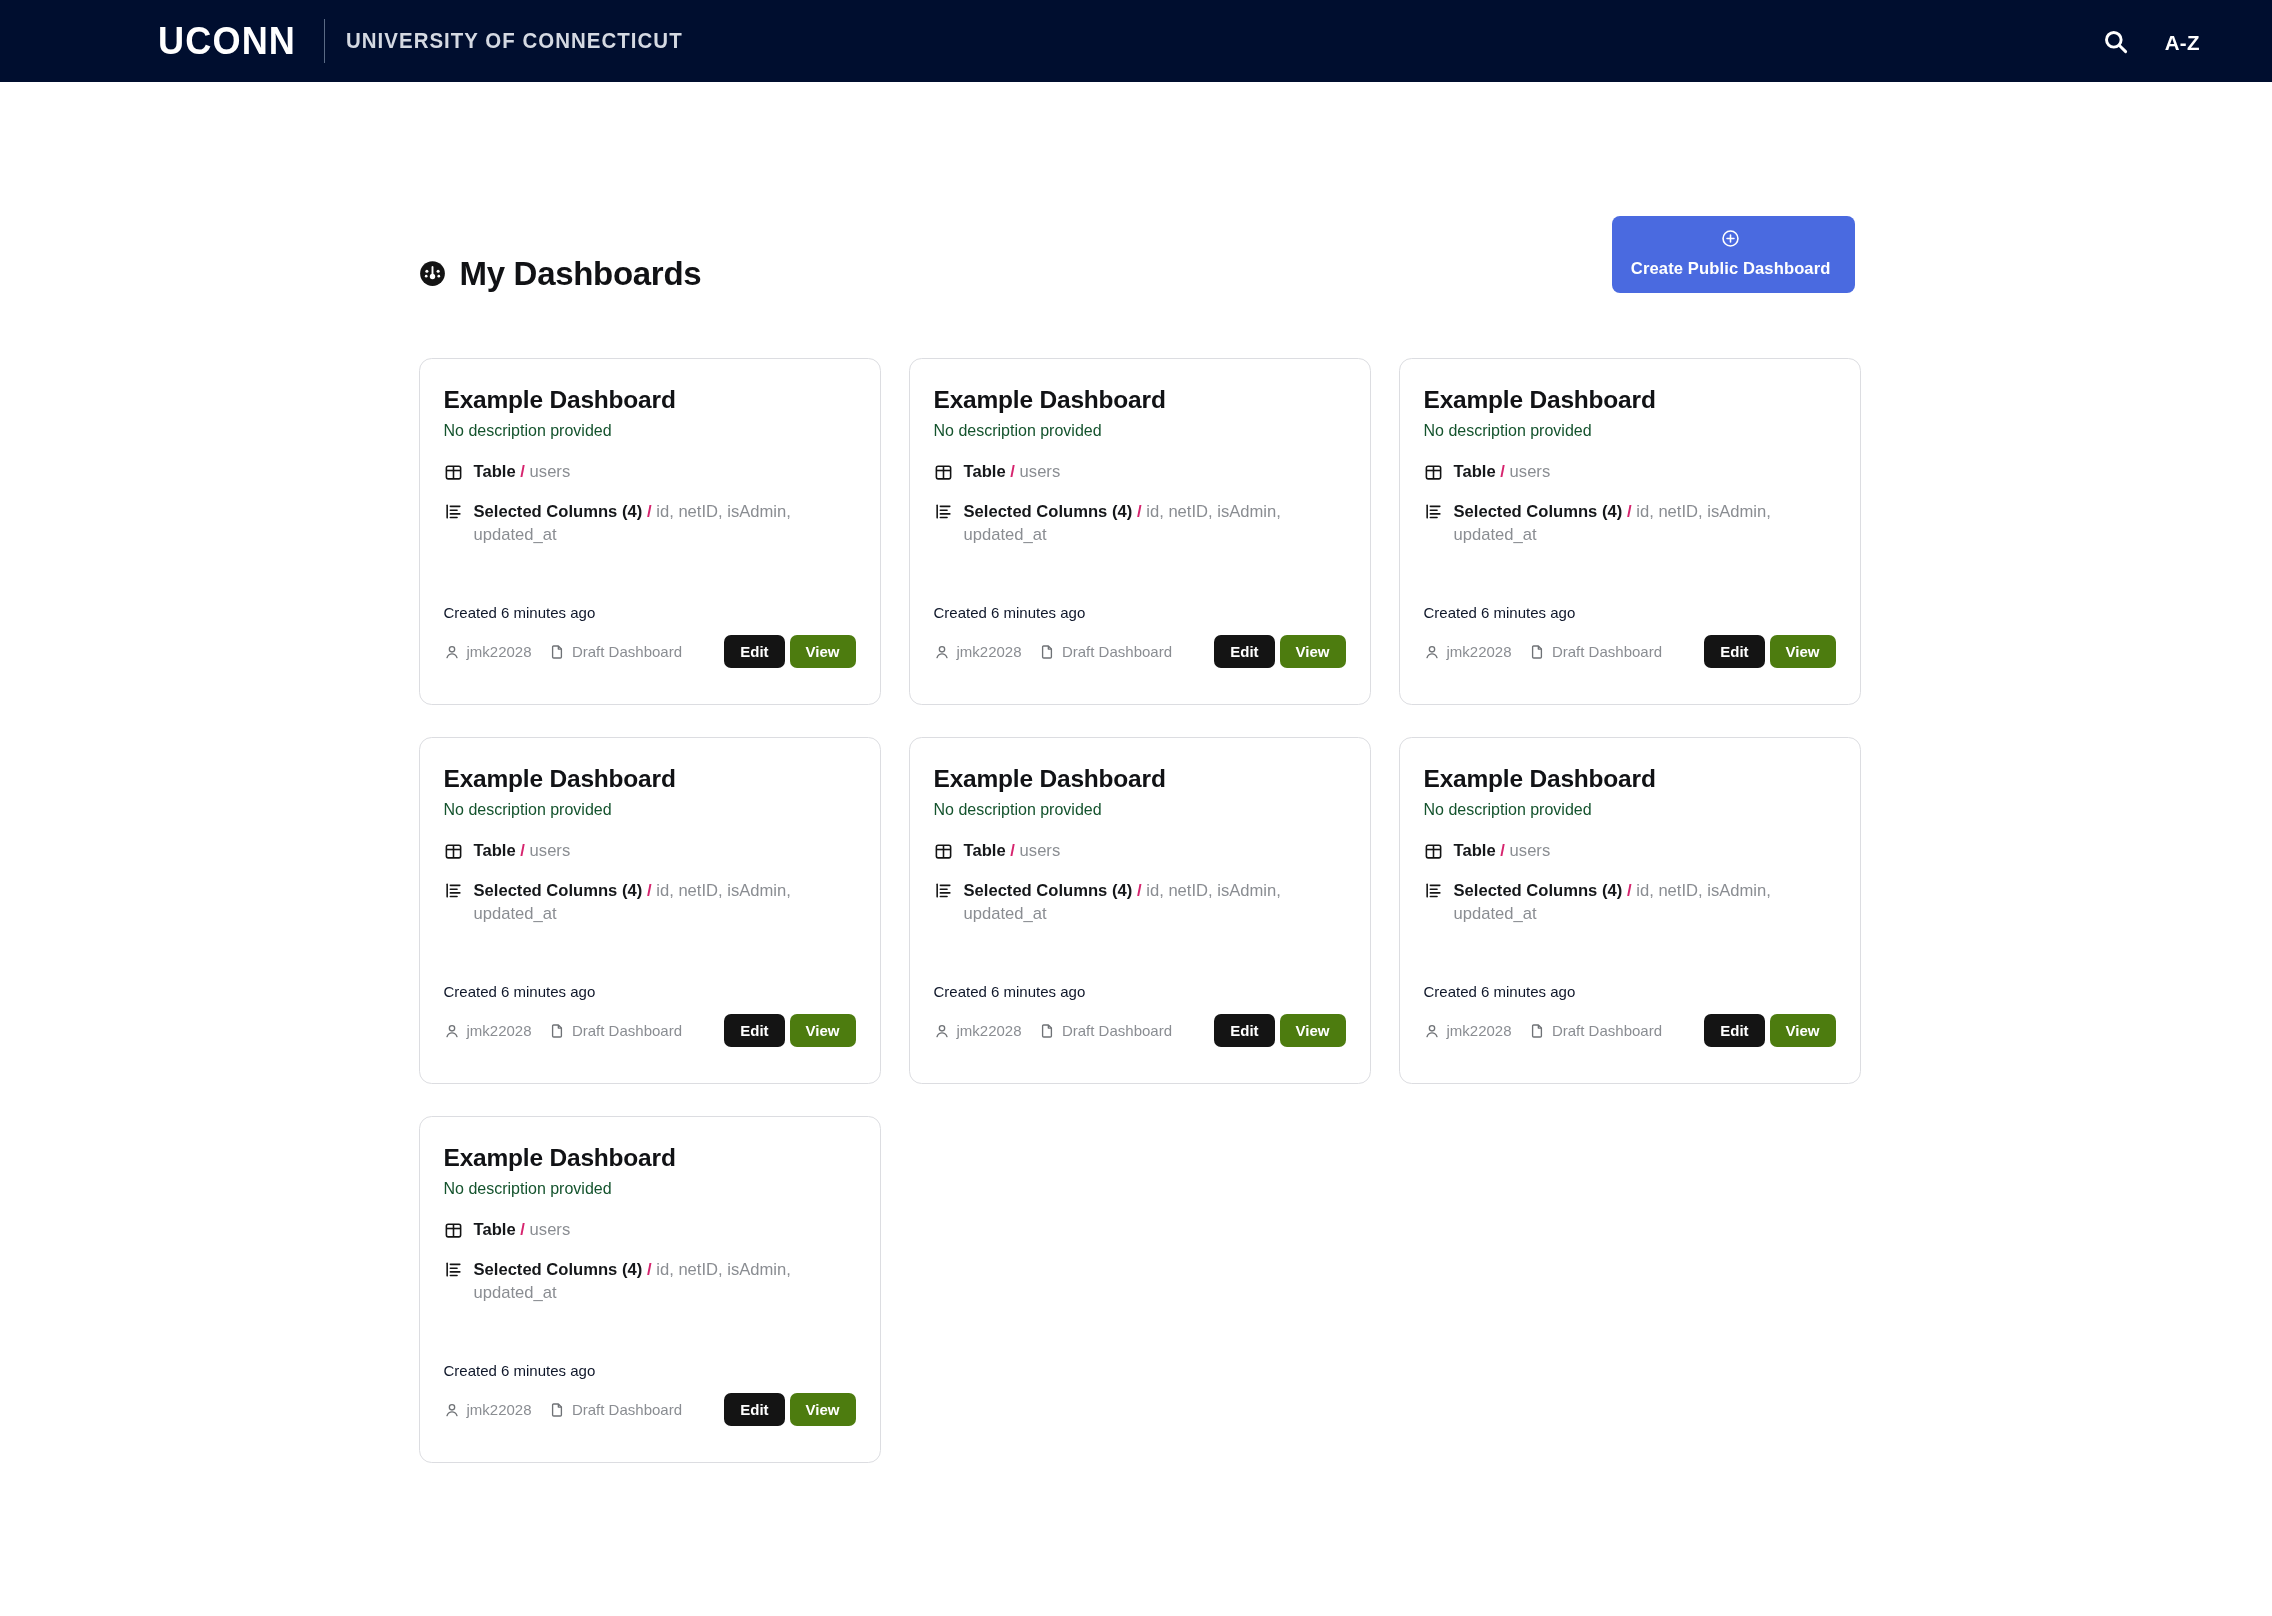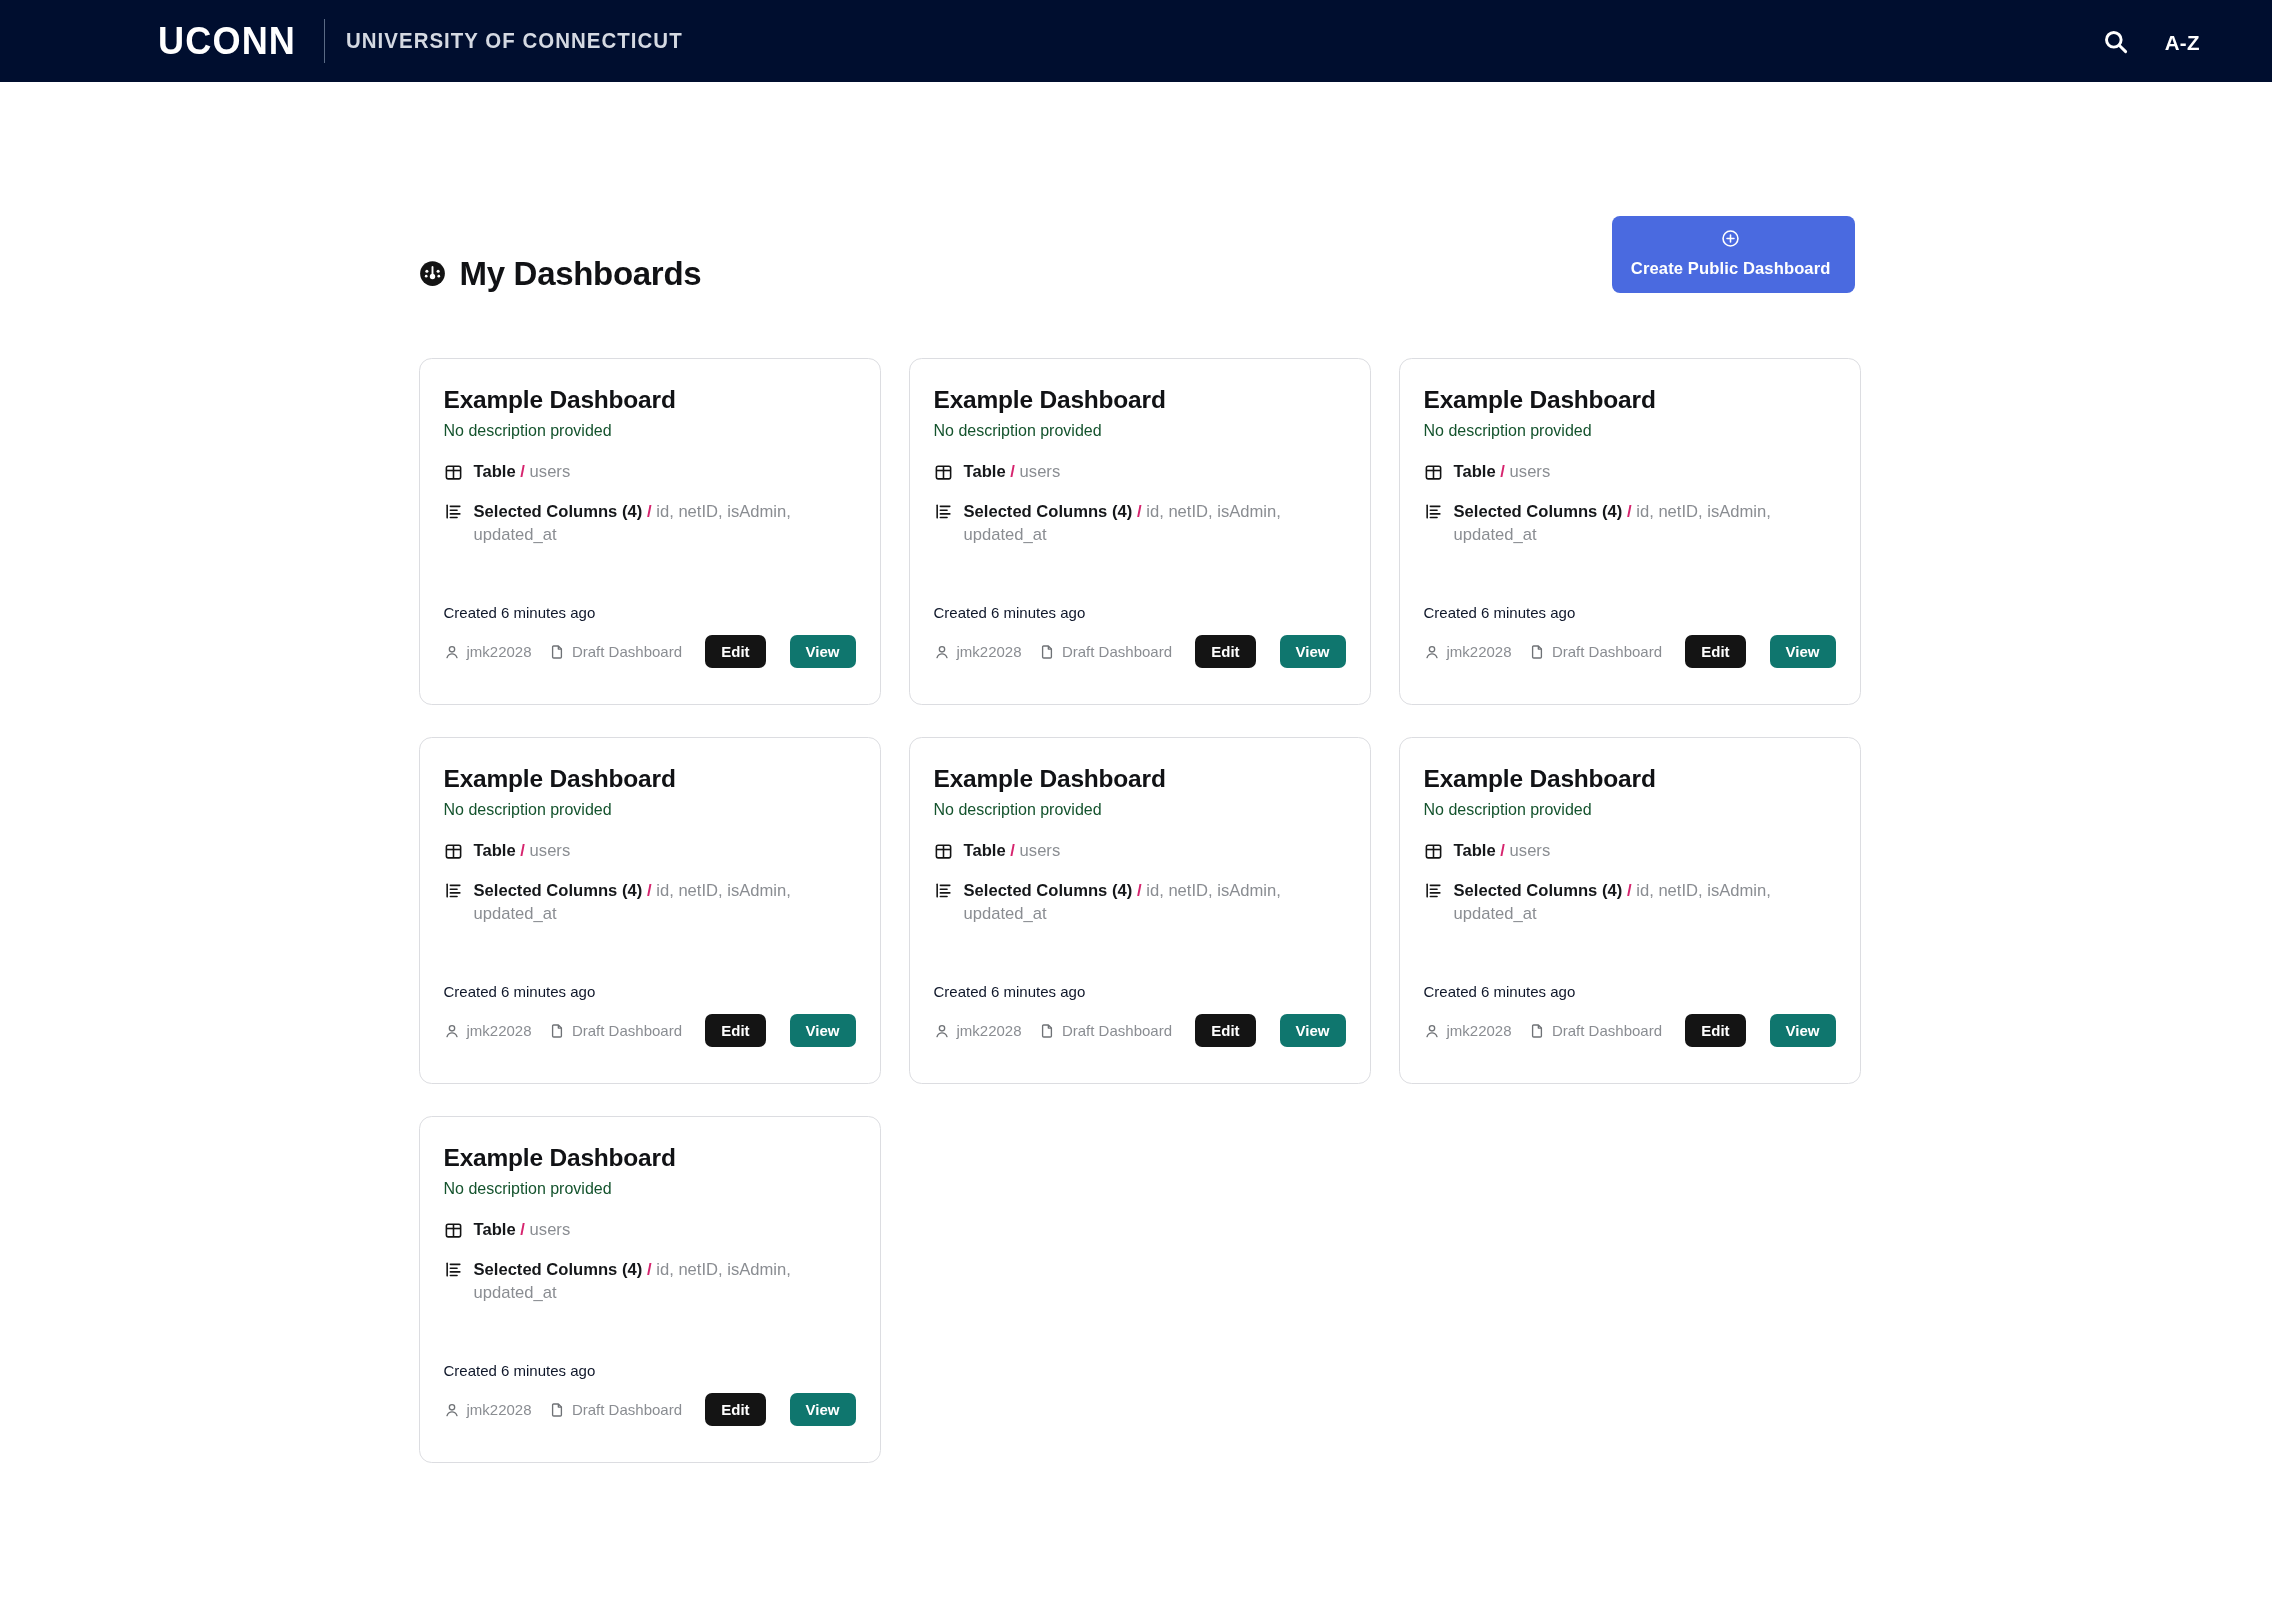--- a/index.html
+++ b/index.html
@@ -205,36 +205,36 @@
     align-items: center;
     gap: 7px;
     font-size: 15px;
     color: #8a8d92;
   }
 
   .foot-actions {
     margin-left: auto;
     display: flex;
     align-items: center;
-    gap: 24px;
+    gap: 5px;
   }
 
   .btn-edit, .btn-view {
     border: none;
     border-radius: 7px;
     font-family: "Liberation Sans", sans-serif;
     font-size: 15px;
     font-weight: 700;
     padding: 8.7px 16px;
     cursor: pointer;
     line-height: 1;
   }
 
   .btn-edit { background: #141414; color: #ffffff; }
-  .btn-view { background: #0f766e; color: #ffffff; }
+  .btn-view { background: #4d7c0f; color: #ffffff; }
 
   svg { display: block; }
 </style>
 </head>
 <body>
 
 <header class="site-header">
   <div class="brand">
     <div class="brand-logo">UCONN</div>
     <div class="brand-divider"></div>

